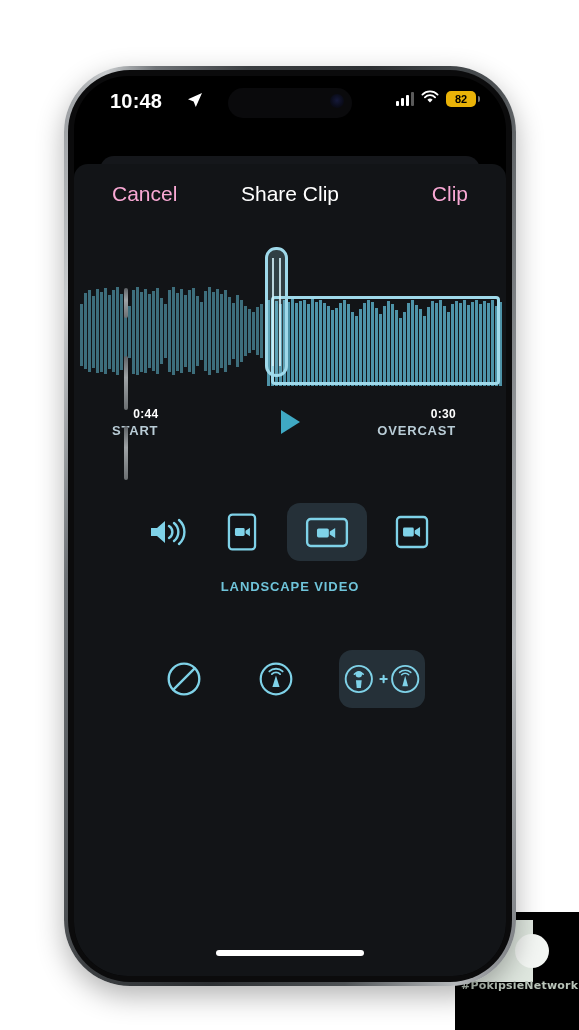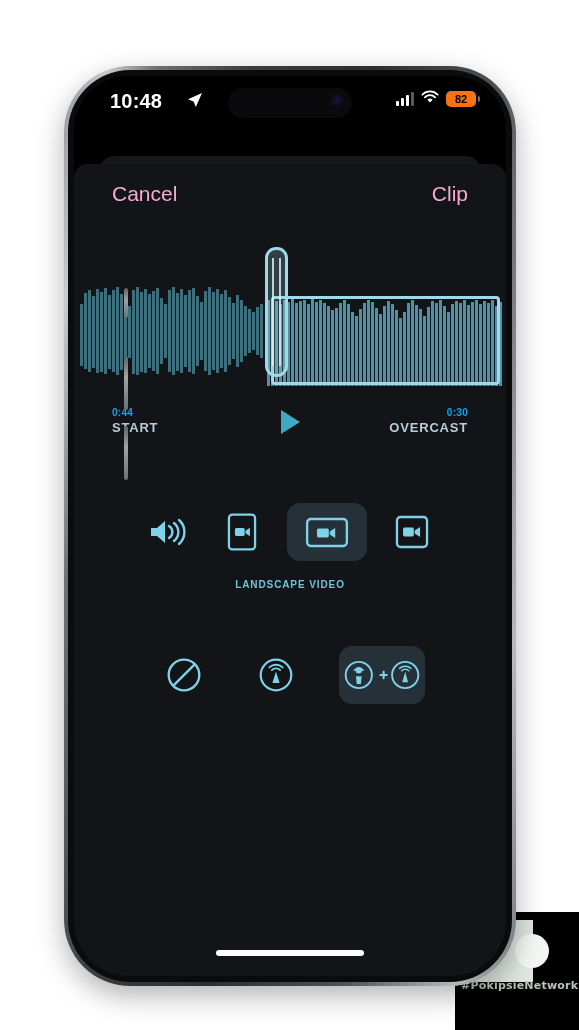--- a/index.html
+++ b/index.html
@@ -144,21 +144,21 @@
   .bars { display: flex; align-items: flex-end; gap: 2px; height: 14px; }
   .bars i { display: block; width: 3px; background: #ffffff; border-radius: 1px; }
   .bars i:nth-child(1) { height: 5px; }
   .bars i:nth-child(2) { height: 8px; }
   .bars i:nth-child(3) { height: 11px; }
   .bars i:nth-child(4) { height: 14px; background: #5a5a5a; }
   .battery {
     position: relative;
     width: 30px; height: 16px;
     border-radius: 5px;
-    background: #f97316;
+    background: #eab308;
     display: flex; align-items: center; justify-content: center;
   }
   .battery span {
     color: #000000;
     font-size: 11px;
     font-weight: bold;
     line-height: 1;
     font-family: "Liberation Sans", sans-serif;
   }
   .battery:after {
@@ -251,27 +251,28 @@
   .handle:before { left: 4px; }
   .handle:after  { right: 4px; }
 
   
   .timeline {
     position: relative;
     height: 56px;
     margin-top: 10px;
   }
   .t-left  { position: absolute; left: 38px;  top: 6px; text-align: left; }
-  .t-right { position: absolute; right: 38px; top: 6px; text-align: right; }
+  .t-right { position: absolute; right: 50px; top: 6px; text-align: right; }
   .t-value {
-    font-size: 10px;
+    font-size: 12px;
     font-weight: bold;
-    color: #0ea5e9;
+    color: #ffffff;
     letter-spacing: 0.3px;
     font-family: "Liberation Sans", sans-serif;
+    text-align: right;
   }
   .t-label {
     font-size: 13px;
     font-weight: bold;
     color: #b9ccd6;
     letter-spacing: 0.8px;
     margin-top: 2px;
     font-family: "Liberation Sans", sans-serif;
   }
   .play-btn {
@@ -298,21 +299,21 @@
     display: flex; align-items: center; justify-content: center;
     border-radius: 13px;
   }
   .opt.selected { background: #253038; }
   .opt.wide { width: 80px; }
   .opt.wide.selected { background: #253038; }
 
   .group-label {
     text-align: center;
     margin-top: 18px;
-    font-size: 10px;
+    font-size: 13px;
     font-weight: bold;
     letter-spacing: 0.9px;
     color: #6fc4da;
     font-family: "Liberation Sans", sans-serif;
   }
   .group.badges .group-label { color: #6fc4da; margin-top: 20px; }
 
   
   .home-indicator {
     position: absolute;
@@ -374,20 +375,21 @@
           </div>
         </div>
       </div>
 
       <div class="sheet-behind"></div>
 
       <div class="sheet">
 
         <div class="navbar">
           <div class="nav-cancel">Cancel</div>
+          <div class="nav-title">Share Clip</div>
           <div class="nav-next">Clip</div>
         </div>
 
         <div class="wave-wrap">
           <svg class="wave-svg" viewBox="0 0 432 145" preserveAspectRatio="none">
 
             <g fill="#3d6e7c">
               <rect x="6" y="58" width="3" height="62"></rect>
               <rect x="10" y="47" width="3" height="76"></rect>
               <rect x="14" y="44" width="3" height="82"></rect>

